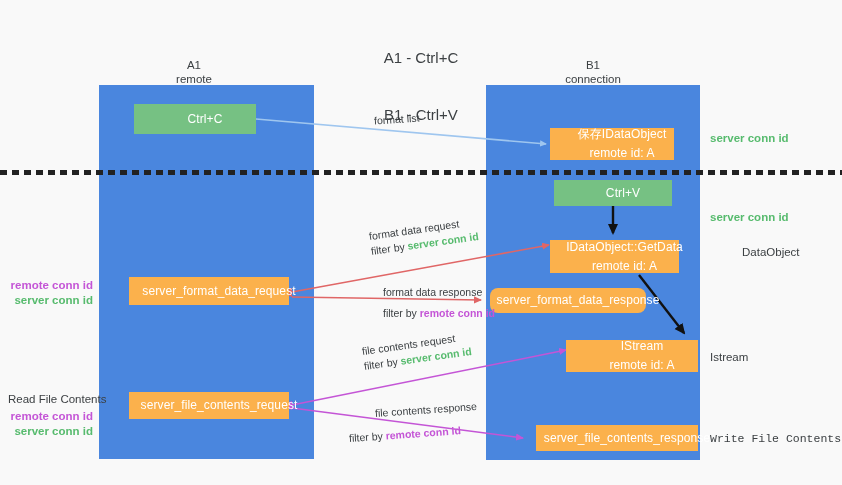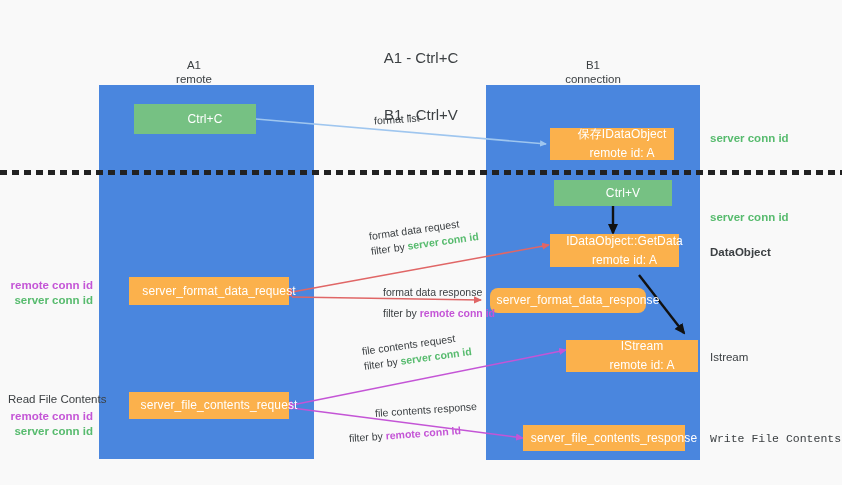--- a/index.html
+++ b/index.html
@@ -169,21 +169,21 @@
 
   <div class="abs box orange" style="left:550px; top:128px; width:124px; height:32px;">
     <span>保存IDataObject</span>
     <span class="l2">remote id: A</span>
   </div>
 
   <div class="abs box green" style="left:554px; top:180px; width:118px; height:26px;justify-content:center;">
     <span>Ctrl+V</span>
   </div>
 
-  <div class="abs box orange" style="left:550px; top:234px; width:129px; height:33px;">
+  <div class="abs box orange" style="left:550px; top:240px; width:129px; height:33px;">
     <span>IDataObject::GetData</span>
     <span class="l2">remote id: A</span>
   </div>
 
   <div class="abs box orange" style="left:129px; top:277px; width:160px; height:28px;justify-content:center;">
     <span>server_format_data_request</span>
   </div>
 
   <div class="abs box orange" style="left:490px; top:288px; width:156px; height:25px;border-radius:8px;">
     <span>server_format_data_response</span>
@@ -191,29 +191,29 @@
 
   <div class="abs box orange" style="left:566px; top:340px; width:132px; height:32px;">
     <span>IStream</span>
     <span class="l2">remote id: A</span>
   </div>
 
   <div class="abs box orange" style="left:129px; top:392px; width:160px; height:27px;">
     <span>server_file_contents_request</span>
   </div>
 
-  <div class="abs box orange" style="left:523px; top:425px; width:162px; height:26px;">
+  <div class="abs box orange" style="left:536px; top:425px; width:162px; height:26px;">
     <span>server_file_contents_response</span>
   </div>
 
   <div class="abs sidelabel green-txt" style="left:710px; top:131px;">server conn id</div>
 
   <div class="abs sidelabel green-txt" style="left:710px; top:210px;">server conn id</div>
 
-  <div class="abs sidelabel" style="left:710px; top:245px;font-weight:bold;">DataObject</div>
+  <div class="abs sidelabel" style="left:742px; top:245px;">DataObject</div>
 
   <div class="abs sidelabel" style="left:710px; top:350px;">Istream</div>
 
   <div class="abs sidelabel" style="left:710px; top:431px;font-family:Liberation Mono, monospace;">Write File Contents</div>
 
   <div class="abs conn-stack" style="left:0px; top:278px; width:93px;">
     <div class="purple-txt">remote conn id</div>
     <div class="green-txt">server conn id</div>
   </div>
 

